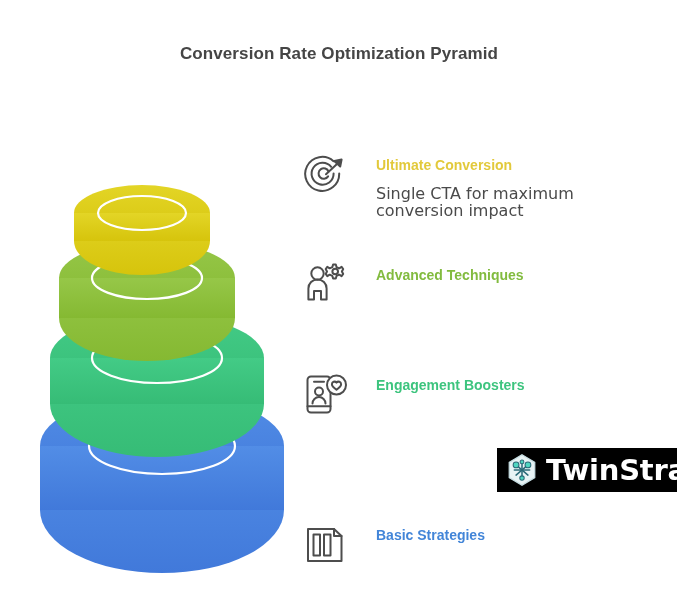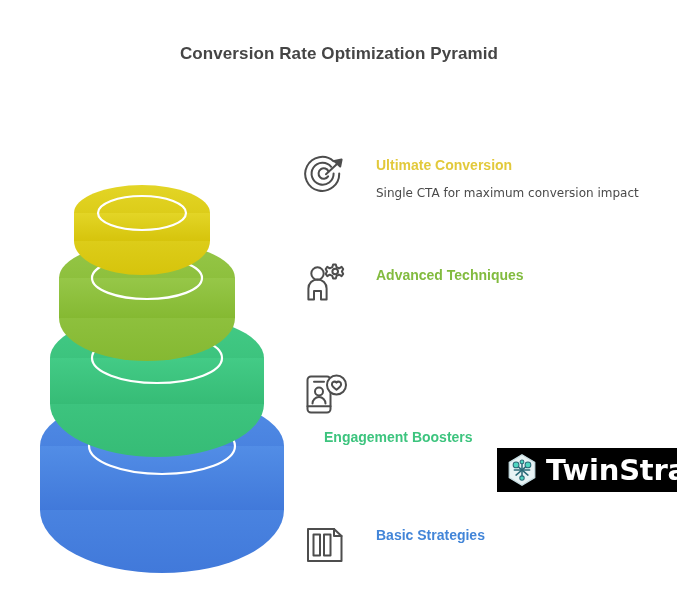--- a/index.html
+++ b/index.html
@@ -74,30 +74,30 @@
     padding-top: 6px;
   }
   .item-title {
     font-size: 14px;
     font-weight: bold;
     line-height: 18px;
     margin-bottom: 11px;
     white-space: nowrap;
   }
   .item-desc {
-    font-size: 12px;
+    font-size: 16px;
     line-height: 17px;
     color: #4a4a4a;
     max-width: 290px;
     font-family: "DejaVu Sans", sans-serif;
   }
 
   .item-1 { top: 0px; }
   .item-2 { top: 110px; text-align: center; }
-  .item-3 { top: 220px; flex-direction: column; }
+  .item-3 { top: 220px; }
   .item-4 { top: 333px; margin-top: 37px; }
 
   .t-yellow { color: #E2C93B; }
   .t-green  { color: #82BB3F; }
   .t-teal   { color: #3DC47E; }
   .t-blue   { color: #4285D8; }
 
   
   .logo {
     position: absolute;

